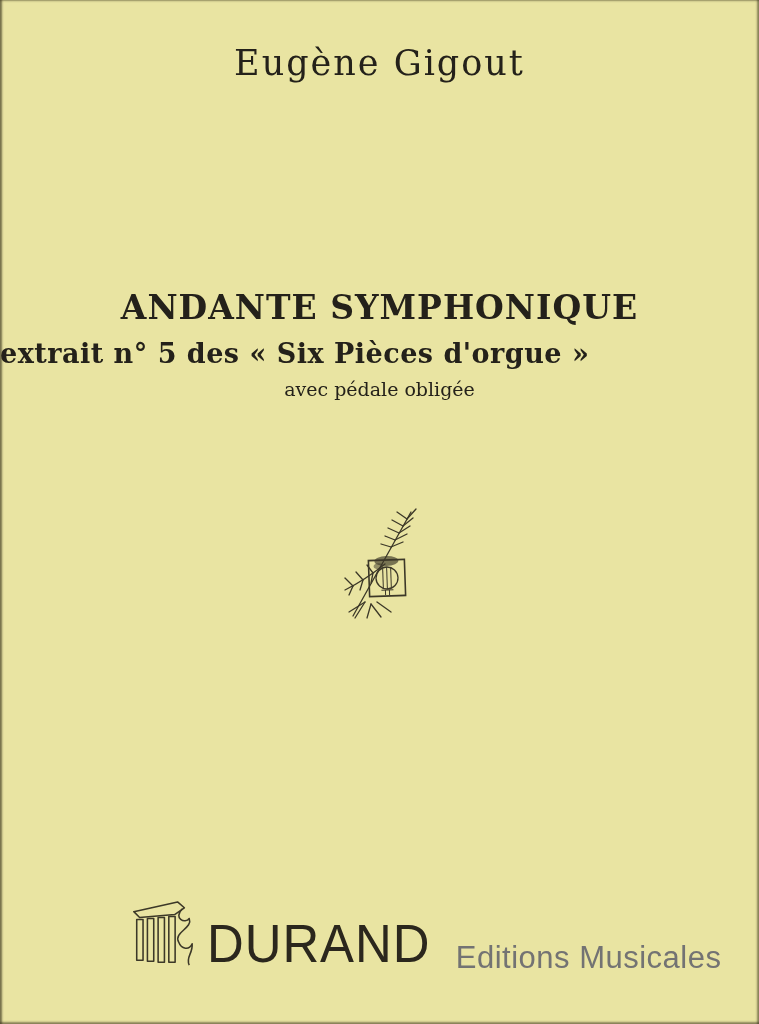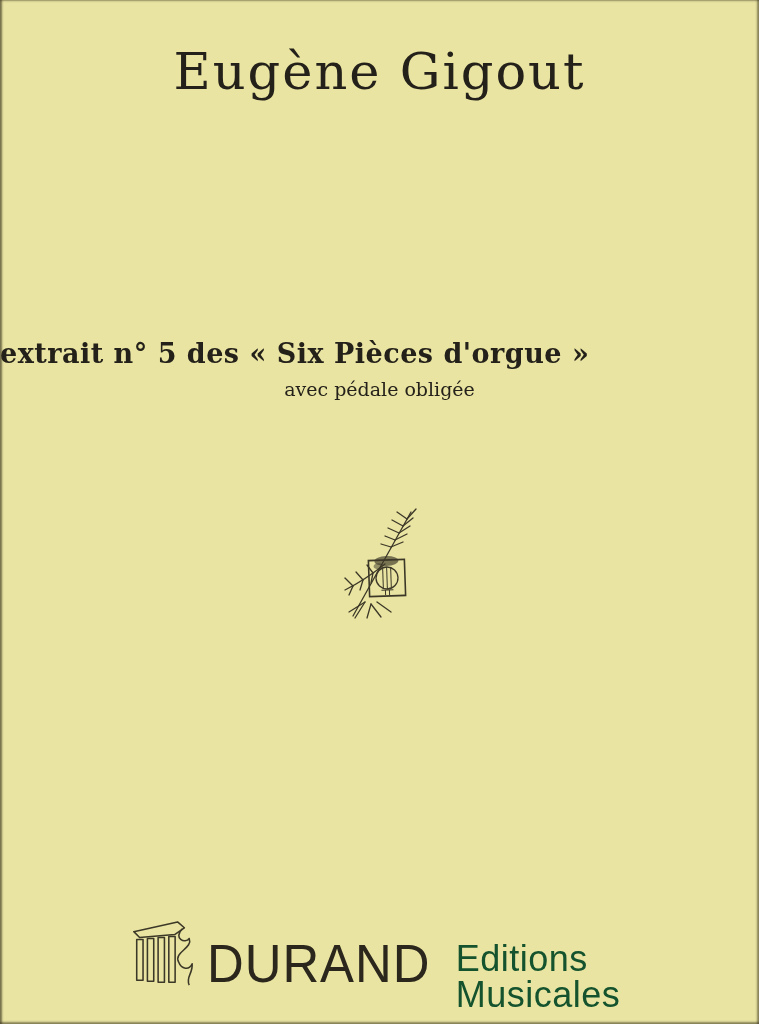--- a/index.html
+++ b/index.html
@@ -28,21 +28,21 @@
       inset 0 2px 2px -1px rgba(62, 56, 32, 0.45),
       inset -3px 0 2px -1px rgba(62, 56, 32, 0.55),
       inset 0 -3px 2px -1px rgba(62, 56, 32, 0.55);
   }
   .composer {
     position: absolute;
     top: 44px;
     left: 0;
     width: 100%;
     text-align: center;
-    font-size: 51px;
+    font-size: 35px;
     line-height: 1.1;
     letter-spacing: 2px;
   }
   .title {
     position: absolute;
     top: 288px;
     left: 0;
     width: 100%;
     text-align: center;
     font-size: 33px;
@@ -94,39 +94,40 @@
     margin-left: 10px;
     margin-top: 16px;
     letter-spacing: 1px;
     color: #2b271d;
     transform: scaleX(0.96);
     transform-origin: left;
   }
   .publisher-suffix {
     font-family: "Liberation Sans", sans-serif;
     font-weight: 400;
-    font-size: 36px;
+    font-size: 31px;
     line-height: 1;
     margin-left: 16px;
     margin-top: 44px;
     letter-spacing: 0.5px;
-    color: #14532d;
+    color: #737373;
   }
   .stroke {
     fill: none;
     stroke: #3c3828;
   }
 </style>
 </head>
 <body>
 
 <div class="cover">
 
   <div class="composer">Eugène Gigout</div>
 
+  <div class="title">ANDANTE SYMPHONIQUE</div>
 
   <div class="subtitle">extrait n° 5 des « Six Pièces d'orgue »</div>
 
   <div class="tagline">avec pédale obligée</div>
 
   <svg class="ornament" viewBox="0 0 90 122" aria-hidden="true">
     <g class="stroke" stroke-width="1.3" stroke-linecap="round">
 
       <path d="M 12 118 L 70 14"></path>
 

